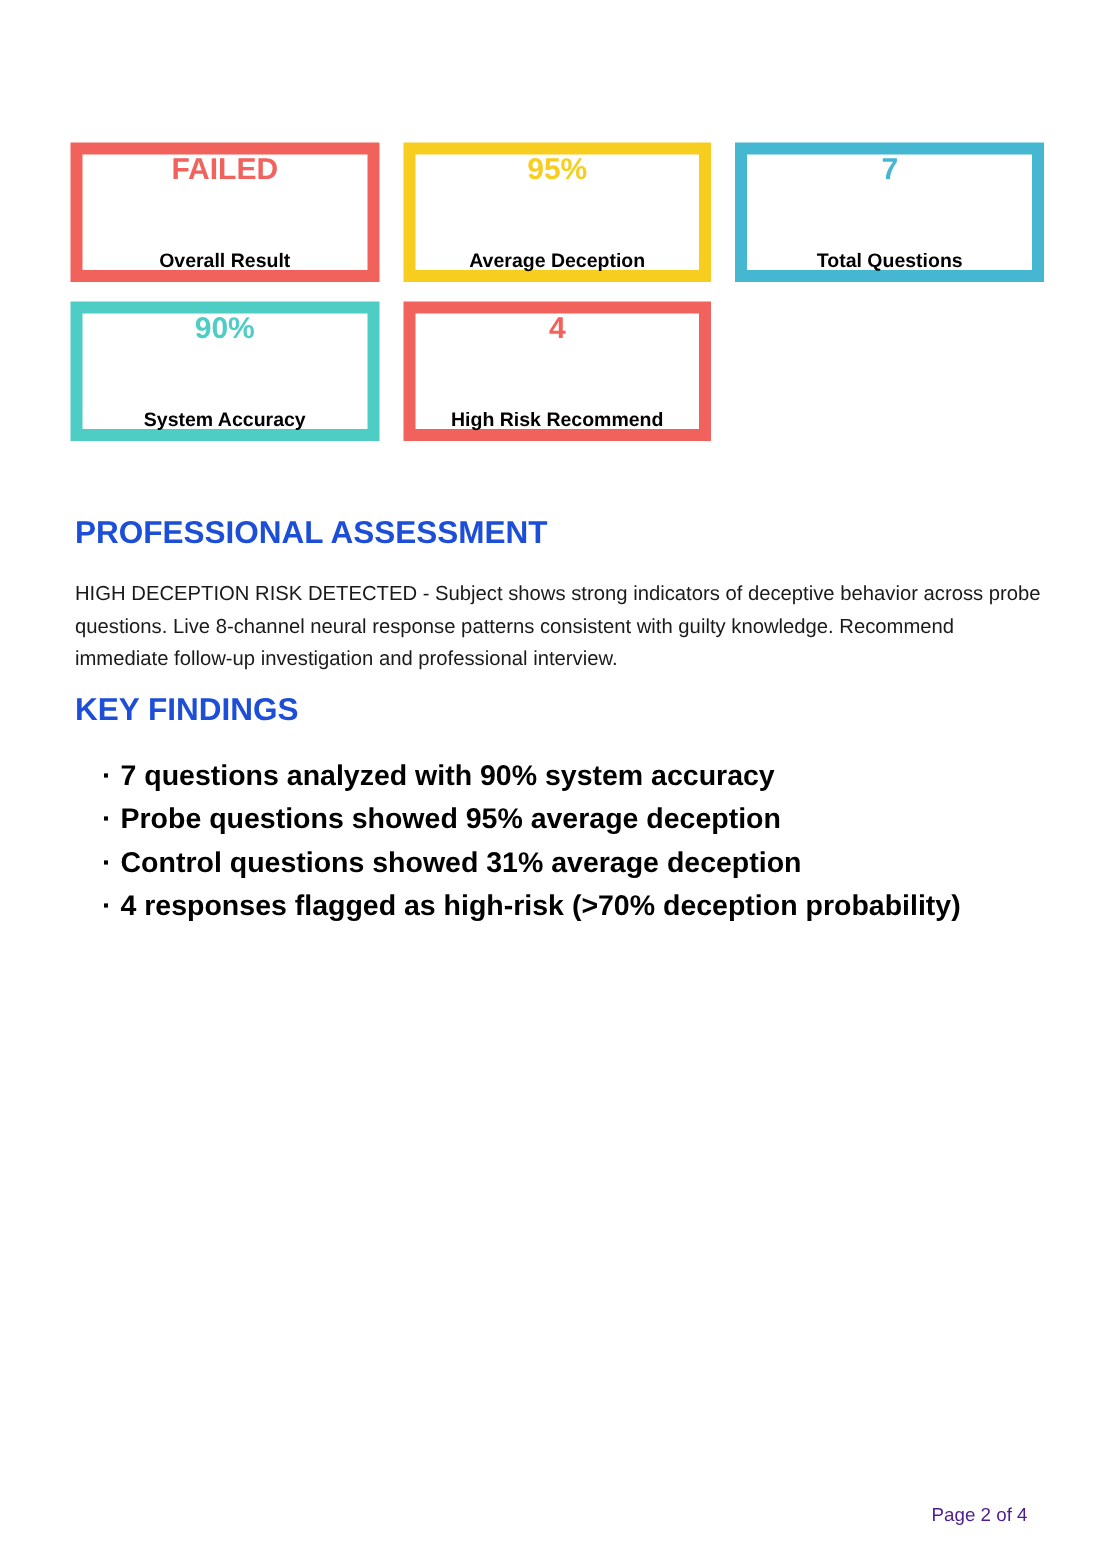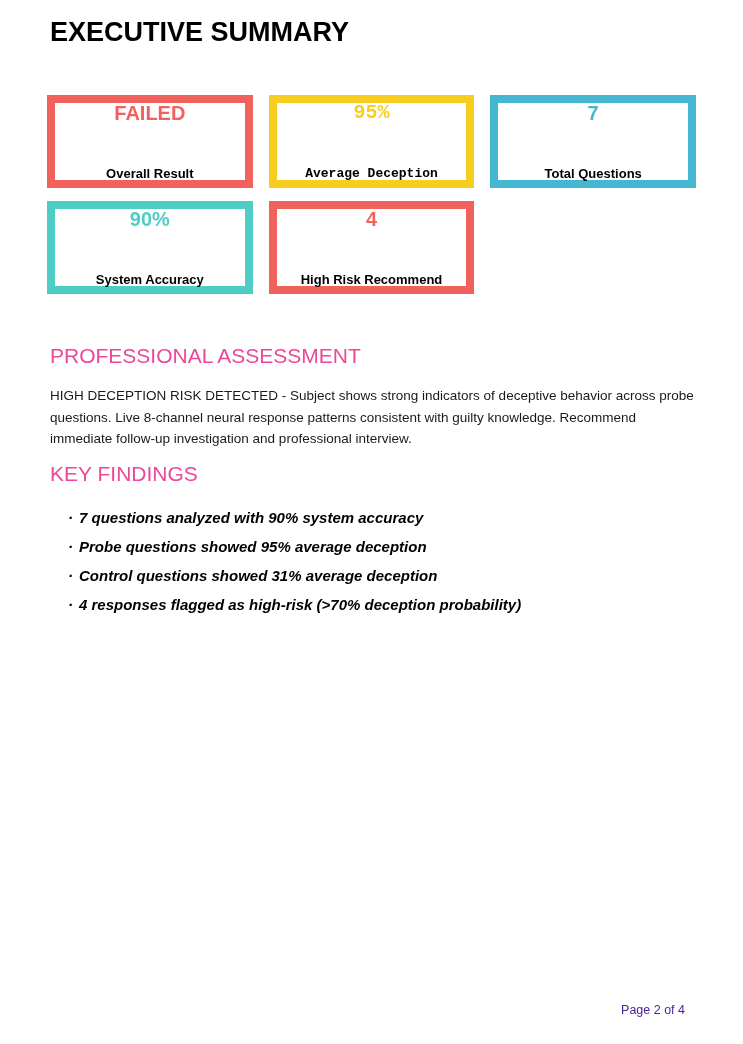--- a/index.html
+++ b/index.html
@@ -55,22 +55,22 @@
     line-height: 1;
   }
   .section-assessment {
     position: absolute;
     top: 344px;
     left: 50px;
     width: 648px;
   }
   .section-heading {
     font-size: 21px;
-    font-weight: 400;
-    color: #ec4899;
+    font-weight: 700;
+    color: #1d4ed8;
   }
   .assessment-body {
     margin-top: 17px;
     font-size: 13.5px;
     font-weight: 400;
     line-height: 21.5px;
     color: #1a1a1a;
   }
   .section-findings {
     position: absolute;
@@ -78,53 +78,51 @@
     left: 50px;
     width: 648px;
   }
   .findings-list {
     margin-top: 25px;
     list-style: none;
   }
   .finding-item {
     padding-left: 18px;
     margin-bottom: 15px;
-    font-size: 15px;
+    font-size: 19px;
     font-weight: 700;
     line-height: 14px;
     color: #000000;
-    font-style: italic;
   }
   .bullet-dot {
     font-weight: 700;
     margin-right: 6px;
   }
   .page-footer {
     position: absolute;
     top: 1003px;
     right: 58px;
     font-size: 12.5px;
     color: #4c1d95;
   }
 </style>
 </head>
 <body>
 
 <div class="page">
 
-  <h1 class="page-title">EXECUTIVE SUMMARY</h1>
 
   <div class="cards-grid">
 
     <div class="stat-card" style="border-color: rgb(242, 98, 93);">
       <div class="stat-value" style="color: rgb(242, 98, 93);">FAILED</div>
       <div class="stat-label">Overall Result</div>
     </div>
 
-    <div class="stat-card" style="border-color: rgb(247, 206, 32); font-family: Liberation Mono, monospace;">
+    <div class="stat-card" style="border-color: rgb(247, 206, 32);">
       <div class="stat-value" style="color: rgb(247, 206, 32);">95%</div>
       <div class="stat-label">Average Deception</div>
     </div>
 
     <div class="stat-card" style="border-color: rgb(69, 183, 209);">
       <div class="stat-value" style="color: rgb(69, 183, 209);">7</div>
       <div class="stat-label">Total Questions</div>
     </div>
 
     <div class="stat-card" style="border-color: rgb(78, 205, 196);">

